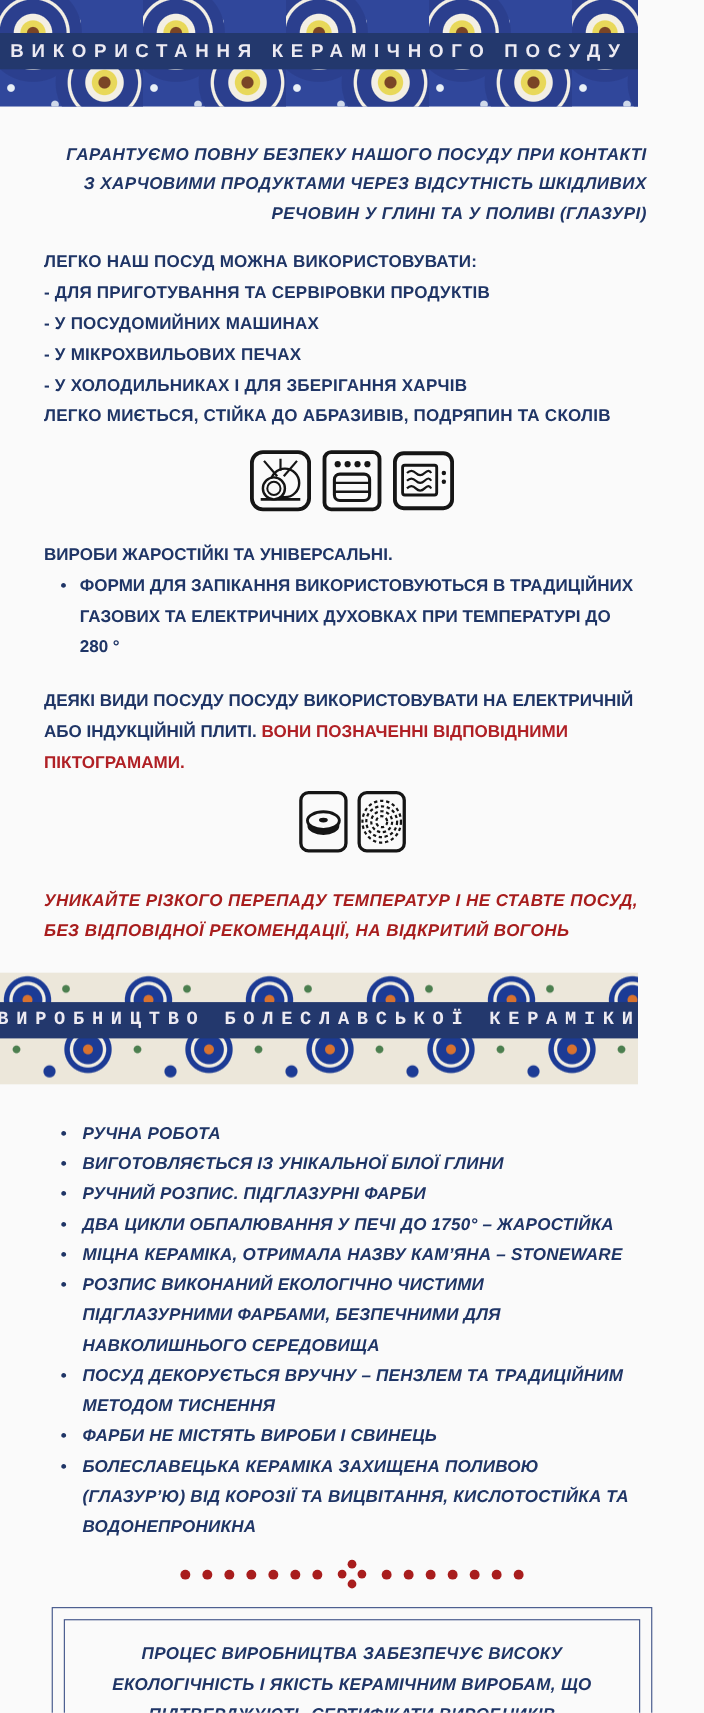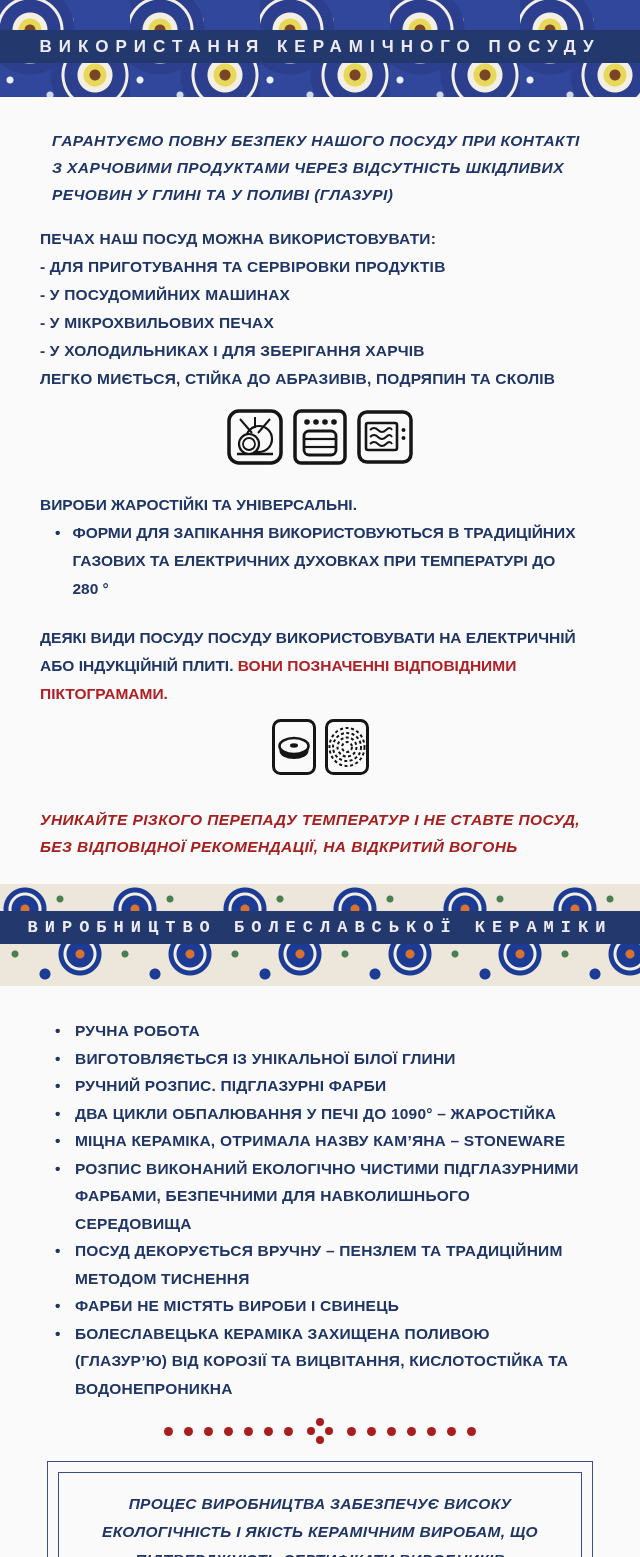--- a/index.html
+++ b/index.html
@@ -7,21 +7,21 @@
   body {
     height: 1557px;
     overflow: hidden;
     background: #fafafa;
     font-family: "Liberation Sans", sans-serif;
     font-weight: bold;
     color: #1f3566;
   }
 
   
-  .hero { position: relative; width: 640px; overflow: hidden; }
+  .hero { position: relative; width: 580px; overflow: hidden; }
   .hero1 { height: 97px; }
   .hero2 { height: 102px; font-family: Liberation Mono, monospace; }
   .pottery {
     position: absolute; inset: 0;
   }
   .pottery1 {
     background-color: #30479b;
     background-image:
       radial-gradient(circle at 30px 30px, #7a4526 0 5px, #e8d85a 6px 11px, #f3efe4 12px 17px, #2b3f8e 18px 30px, #f3efe4 31px 33px, #2b3f8e 34px 44px, transparent 45px),
       radial-gradient(circle at 95px 75px, #7a4526 0 5px, #e8d85a 6px 11px, #f3efe4 12px 17px, #2b3f8e 18px 30px, #f3efe4 31px 33px, #2b3f8e 34px 44px, transparent 45px),
@@ -49,21 +49,21 @@
   }
   .hero1 .hero-band { top: 30px; }
   .hero2 .hero-band { top: 27px; }
   .hero-band span {
     color: #eceaf2; font-size: 17px; letter-spacing: 7px; white-space: nowrap;
   }
 
   
   .guarantee {
     margin: 30px 52px 0;
-    text-align: left;
+    text-align: right;
     font-style: italic;
     font-size: 15.5px;
     line-height: 27px;
     letter-spacing: 0.4px;
   }
   .body-col { margin: 0 40px; font-size: 15.5px; letter-spacing: 0.2px; }
   .usage-heading { margin-top: 17px; line-height: 28px; }
   .usage-item { line-height: 28px; }
   .easy-clean { line-height: 28px; }
 
@@ -85,21 +85,21 @@
   }
   .red-inline { color: #b02025; }
 
   .warning {
     margin: 30px 40px 0; 
     font-style: italic; color: #a81d1d; font-size: 15.5px; line-height: 27px;
     letter-spacing: 0.4px;
   }
 
   
-  .prod-list { margin: 31px 60px 0 55px; list-style: none; }
+  .prod-list { margin: 31px 60px 0 55px; list-style: none; font-style: italic; }
   .prod-list li {
     font-size: 15.5px; line-height: 27.5px; letter-spacing: 0.2px;
     padding-left: 20px; position: relative;
   }
   .prod-list li::before {
     content: "•"; position: absolute; left: 0; top: 0;
   }
 
   
   .divider {
@@ -143,21 +143,21 @@
 <div class="hero hero1">
   <div class="pottery pottery1"></div>
   <div class="hero-band">
     <span>ВИКОРИСТАННЯ КЕРАМІЧНОГО ПОСУДУ</span>
   </div>
 </div>
 
 <div class="guarantee">ГАРАНТУЄМО ПОВНУ БЕЗПЕКУ НАШОГО ПОСУДУ ПРИ КОНТАКТІ З ХАРЧОВИМИ ПРОДУКТАМИ ЧЕРЕЗ ВІДСУТНІСТЬ ШКІДЛИВИХ РЕЧОВИН У ГЛИНІ ТА У ПОЛИВІ (ГЛАЗУРІ)</div>
 
 <div class="body-col">
-  <div class="usage-heading">ПЕЧАХ НАШ ПОСУД МОЖНА ВИКОРИСТОВУВАТИ:</div>
+  <div class="usage-heading">ЛЕГКО НАШ ПОСУД МОЖНА ВИКОРИСТОВУВАТИ:</div>
   <div class="usage-item">- ДЛЯ ПРИГОТУВАННЯ ТА СЕРВІРОВКИ ПРОДУКТІВ</div>
   <div class="usage-item">- У ПОСУДОМИЙНИХ МАШИНАХ</div>
   <div class="usage-item">- У МІКРОХВИЛЬОВИХ ПЕЧАХ</div>
   <div class="usage-item">- У ХОЛОДИЛЬНИКАХ І ДЛЯ ЗБЕРІГАННЯ ХАРЧІВ</div>
   <div class="easy-clean">ЛЕГКО МИЄТЬСЯ, СТІЙКА ДО АБРАЗИВІВ, ПОДРЯПИН ТА СКОЛІВ</div>
 </div>
 
 <div class="icons-row row1">
   <span class="icon-box">
     <svg width="58" height="58" viewBox="0 0 58 58">
@@ -232,21 +232,21 @@
   <div class="pottery pottery2"></div>
   <div class="hero-band">
     <span>ВИРОБНИЦТВО БОЛЕСЛАВСЬКОЇ КЕРАМІКИ</span>
   </div>
 </div>
 
 <ul class="prod-list">
   <li>РУЧНА РОБОТА</li>
   <li>ВИГОТОВЛЯЄТЬСЯ ІЗ УНІКАЛЬНОЇ БІЛОЇ ГЛИНИ</li>
   <li>РУЧНИЙ РОЗПИС. ПІДГЛАЗУРНІ ФАРБИ</li>
-  <li>ДВА ЦИКЛИ ОБПАЛЮВАННЯ У ПЕЧІ ДО 1090° – ЖАРОСТІЙКА</li>
+  <li>ДВА ЦИКЛИ ОБПАЛЮВАННЯ У ПЕЧІ ДО 1750° – ЖАРОСТІЙКА</li>
   <li>МІЦНА КЕРАМІКА, ОТРИМАЛА НАЗВУ КАМ’ЯНА – STONEWARE</li>
   <li>РОЗПИС ВИКОНАНИЙ ЕКОЛОГІЧНО ЧИСТИМИ ПІДГЛАЗУРНИМИ ФАРБАМИ, БЕЗПЕЧНИМИ ДЛЯ НАВКОЛИШНЬОГО СЕРЕДОВИЩА</li>
   <li>ПОСУД ДЕКОРУЄТЬСЯ ВРУЧНУ – ПЕНЗЛЕМ ТА ТРАДИЦІЙНИМ МЕТОДОМ ТИСНЕННЯ</li>
   <li>ФАРБИ НЕ МІСТЯТЬ ВИРОБИ І СВИНЕЦЬ</li>
   <li>БОЛЕСЛАВЕЦЬКА КЕРАМІКА ЗАХИЩЕНА ПОЛИВОЮ (ГЛАЗУР’Ю) ВІД КОРОЗІЇ ТА ВИЦВІТАННЯ, КИСЛОТОСТІЙКА ТА ВОДОНЕПРОНИКНА</li>
 </ul>
 
 <div class="divider">
   <span class="dot"></span>
     <span class="dot"></span>

